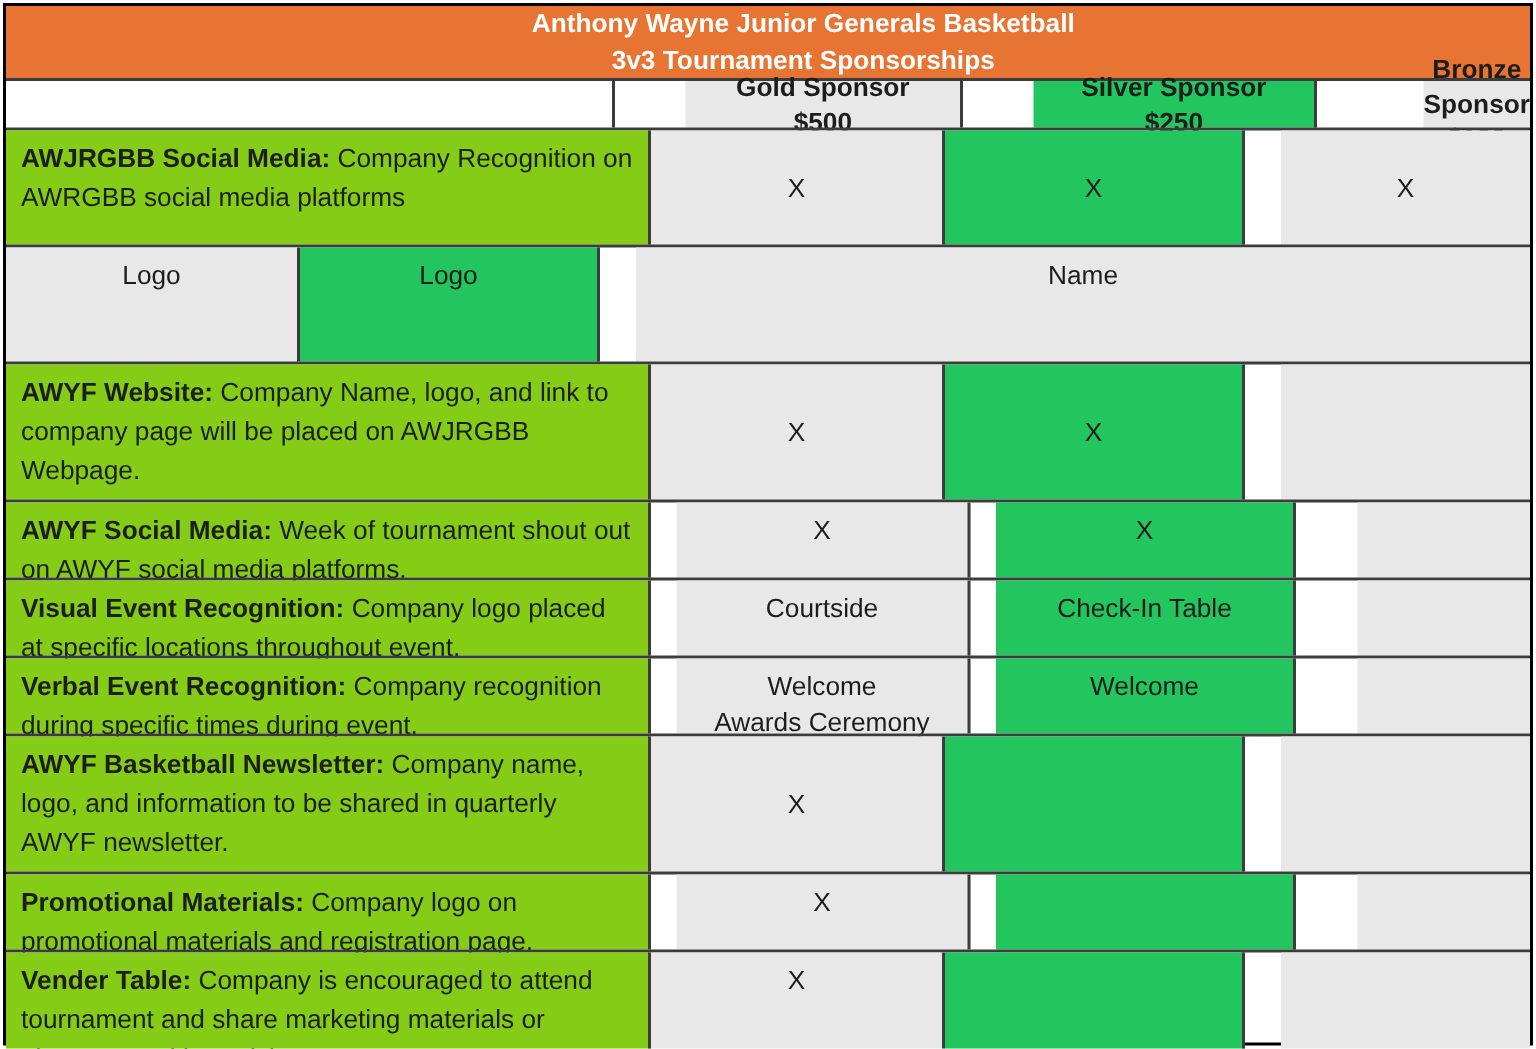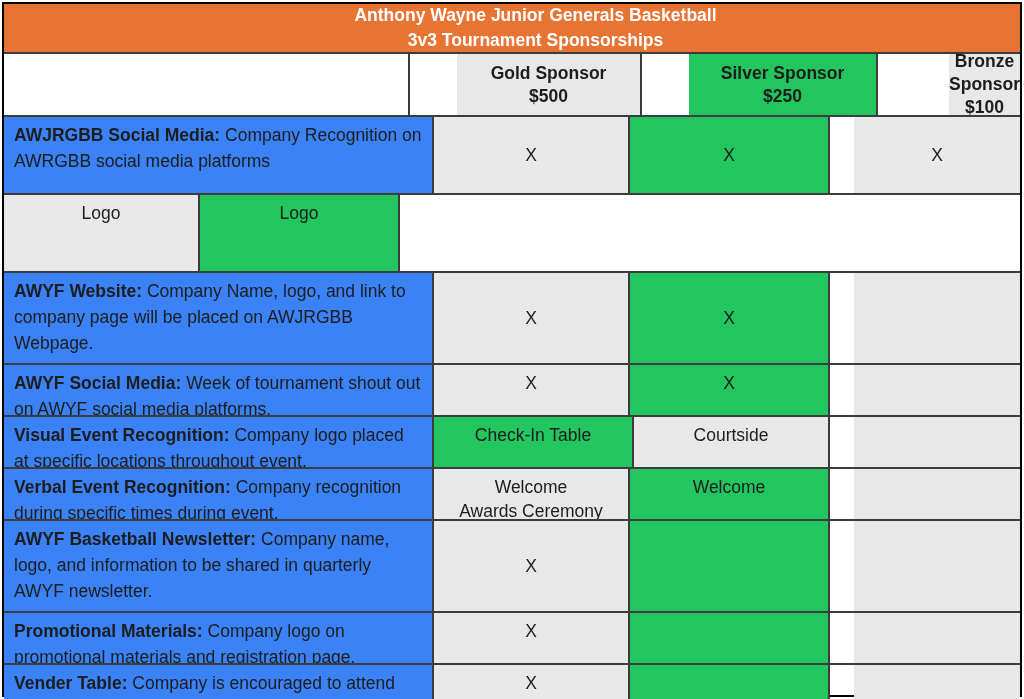--- a/index.html
+++ b/index.html
@@ -17,42 +17,42 @@
     position:relative;overflow:hidden;
   }
   .tbl{
     position:absolute;left:2px;top:2px;width:1020px;height:695px;
     border:2px solid var(--outer-line);
     display:flex;flex-direction:column;background:#fff;
   }
   .row{display:flex;border-top:2px solid var(--inner-line);flex:0 0 auto;}
   .row:first-child{border-top:none;}
   .cell{height:100%;}
-  .c0{width:430px;border-right:2px solid var(--inner-line);background:#3b82f6;}
+  .c0{width:430px;border-right:2px solid var(--inner-line);background:#84cc16;}
   .c1{width:196px;border-right:2px solid var(--inner-line);background:var(--shaded);}
   .c2{width:200px;border-right:2px solid var(--inner-line);background:#22c55e;}
   .c3{flex:1;background:var(--shaded);margin-left:24px;}
 
   
   .banner{
     height:48px;background:var(--banner-bg);color:#fff;
     display:flex;flex-direction:column;align-items:center;justify-content:center;
     font-weight:bold;font-size:17.5px;line-height:25px;text-align:center;padding-left:47px;
   }
 
   
-  .header-row{height:63px;gap:47px;}
+  .header-row{height:33px;gap:47px;}
   .header-row .c0{background:#fff;}
   .head{
     display:flex;flex-direction:column;align-items:center;justify-content:center;
     font-weight:bold;font-size:17.5px;line-height:23px;text-align:center;
   }
 
   
-  .h78{height:78px;} .h76{height:92px;} .h52{height:52px;} .hlast{flex:1 1 auto;}
+  .h78{height:78px;} .h76{height:92px;} .h52{height:52px;gap:17px;} .hlast{flex:1 1 auto;}
   .feature{
     padding:5px 10px 0 10px;font-size:17.5px;line-height:26px;
   }
   .term{font-weight:bold;}
   .val{
     display:flex;justify-content:center;text-align:center;
     font-size:17.5px;line-height:24px;white-space:pre-line;
   }
   .v-top{align-items:flex-start;padding-top:6px;text-align:center;}
   .v-center{align-items:center;padding-top:0;}
@@ -86,40 +86,41 @@
   <div class="row h78">
     <div class="cell c0 feature"><span class="term">AWJRGBB Social Media:</span> <span>Company Recognition on AWRGBB social media platforms</span></div>
     <div class="cell c1 val v-center">X</div>
     <div class="cell c2 val v-center">X</div>
     <div class="cell c3 val v-center">X</div>
   </div>
 
   <div class="row h78">
     <div class="cell c1 val v-top">Logo</div>
     <div class="cell c2 val v-top">Logo</div>
+    <div class="cell c3 val v-top">Name</div>
   </div>
 
   <div class="row h76">
     <div class="cell c0 feature"><span class="term">AWYF Website:</span> <span>Company Name, logo, and link to company page will be placed on AWJRGBB Webpage.</span></div>
     <div class="cell c1 val v-center">X</div>
     <div class="cell c2 val v-center">X</div>
     <div class="cell c3 val v-center"></div>
   </div>
 
   <div class="row h52">
     <div class="cell c0 feature"><span class="term">AWYF Social Media:</span> <span>Week of tournament shout out on AWYF social media platforms.</span></div>
     <div class="cell c1 val v-top">X</div>
     <div class="cell c2 val v-top">X</div>
     <div class="cell c3 val v-top"></div>
   </div>
 
   <div class="row h52">
     <div class="cell c0 feature"><span class="term">Visual Event Recognition:</span> <span>Company logo placed at specific locations throughout event.</span></div>
+    <div class="cell c1 val v-top">Courtside</div>
     <div class="cell c2 val v-top">Check-In Table</div>
-    <div class="cell c1 val v-top">Courtside</div>
     <div class="cell c3 val v-top"></div>
   </div>
 
   <div class="row h52">
     <div class="cell c0 feature"><span class="term">Verbal Event Recognition:</span> <span>Company recognition during specific times during event.</span></div>
     <div class="cell c1 val v-top">Welcome
 Awards Ceremony</div>
     <div class="cell c2 val v-top">Welcome</div>
     <div class="cell c3 val v-top"></div>
   </div>

